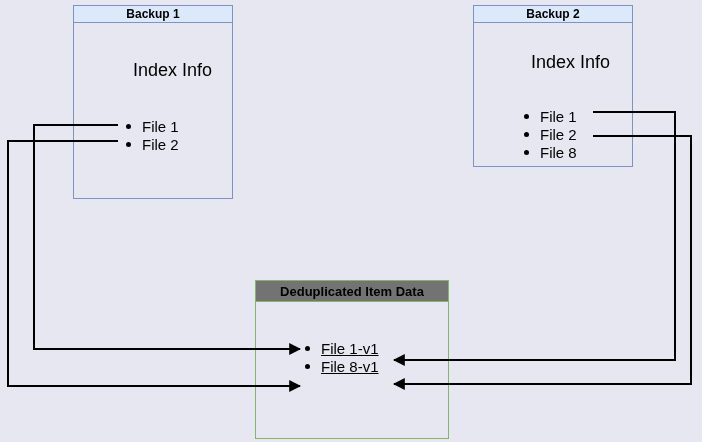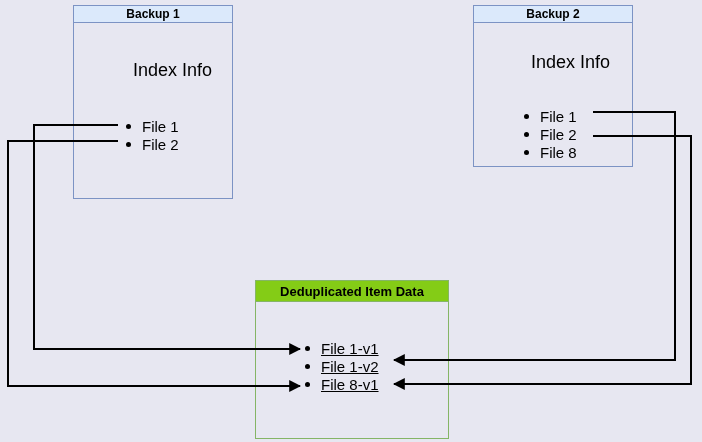--- a/index.html
+++ b/index.html
@@ -24,21 +24,21 @@
     background: #dbe9fb;
     border-bottom: 1.5px solid #7c93c4;
     display: flex;
     align-items: center;
     justify-content: center;
     font-weight: bold;
   }
   .node.blue .hdr { height: 17px; font-size: 12px; }
   .node.green { border-color: #85b566; }
   .node.green .hdr {
-    background: #84cc16;
+    background: #737373;
     border-bottom-color: #85b566;
     height: 21px;
     font-size: 13px;
   }
   .subtitle {
     position: absolute;
     font-size: 18px;
     line-height: 16px;
     white-space: nowrap;
     margin-left: 32px;
@@ -118,24 +118,20 @@
       <span>Deduplicated Item Data</span>
     </div>
   </div>
   <div class="list sp18" style="left:305px; top:339px;text-decoration:underline;">
     <div class="row">
       <span class="dot"></span>
       <span>File 1-v1</span>
     </div>
     <div class="row">
       <span class="dot"></span>
-      <span>File 1-v2</span>
-    </div>
-    <div class="row">
-      <span class="dot"></span>
       <span>File 8-v1</span>
     </div>
   </div>
 
   <svg id="arrows-svg" viewBox="0 0 702 442" xmlns="http://www.w3.org/2000/svg">
     <defs>
       <marker id="ah" viewBox="0 0 10 10" refX="9" refY="5" markerWidth="6" markerHeight="6" orient="auto-start-reverse">
         <path d="M 0 0 L 10 5 L 0 10 z" fill="#000"></path>
       </marker>
     </defs>

